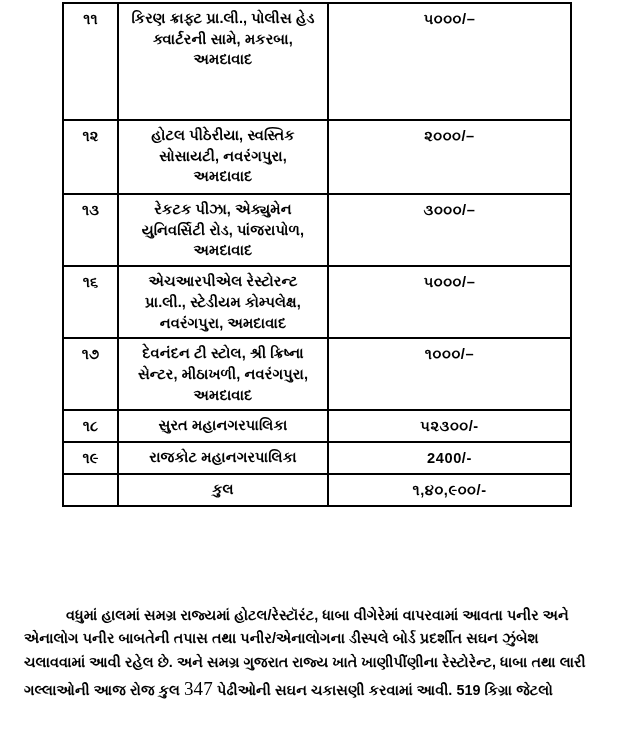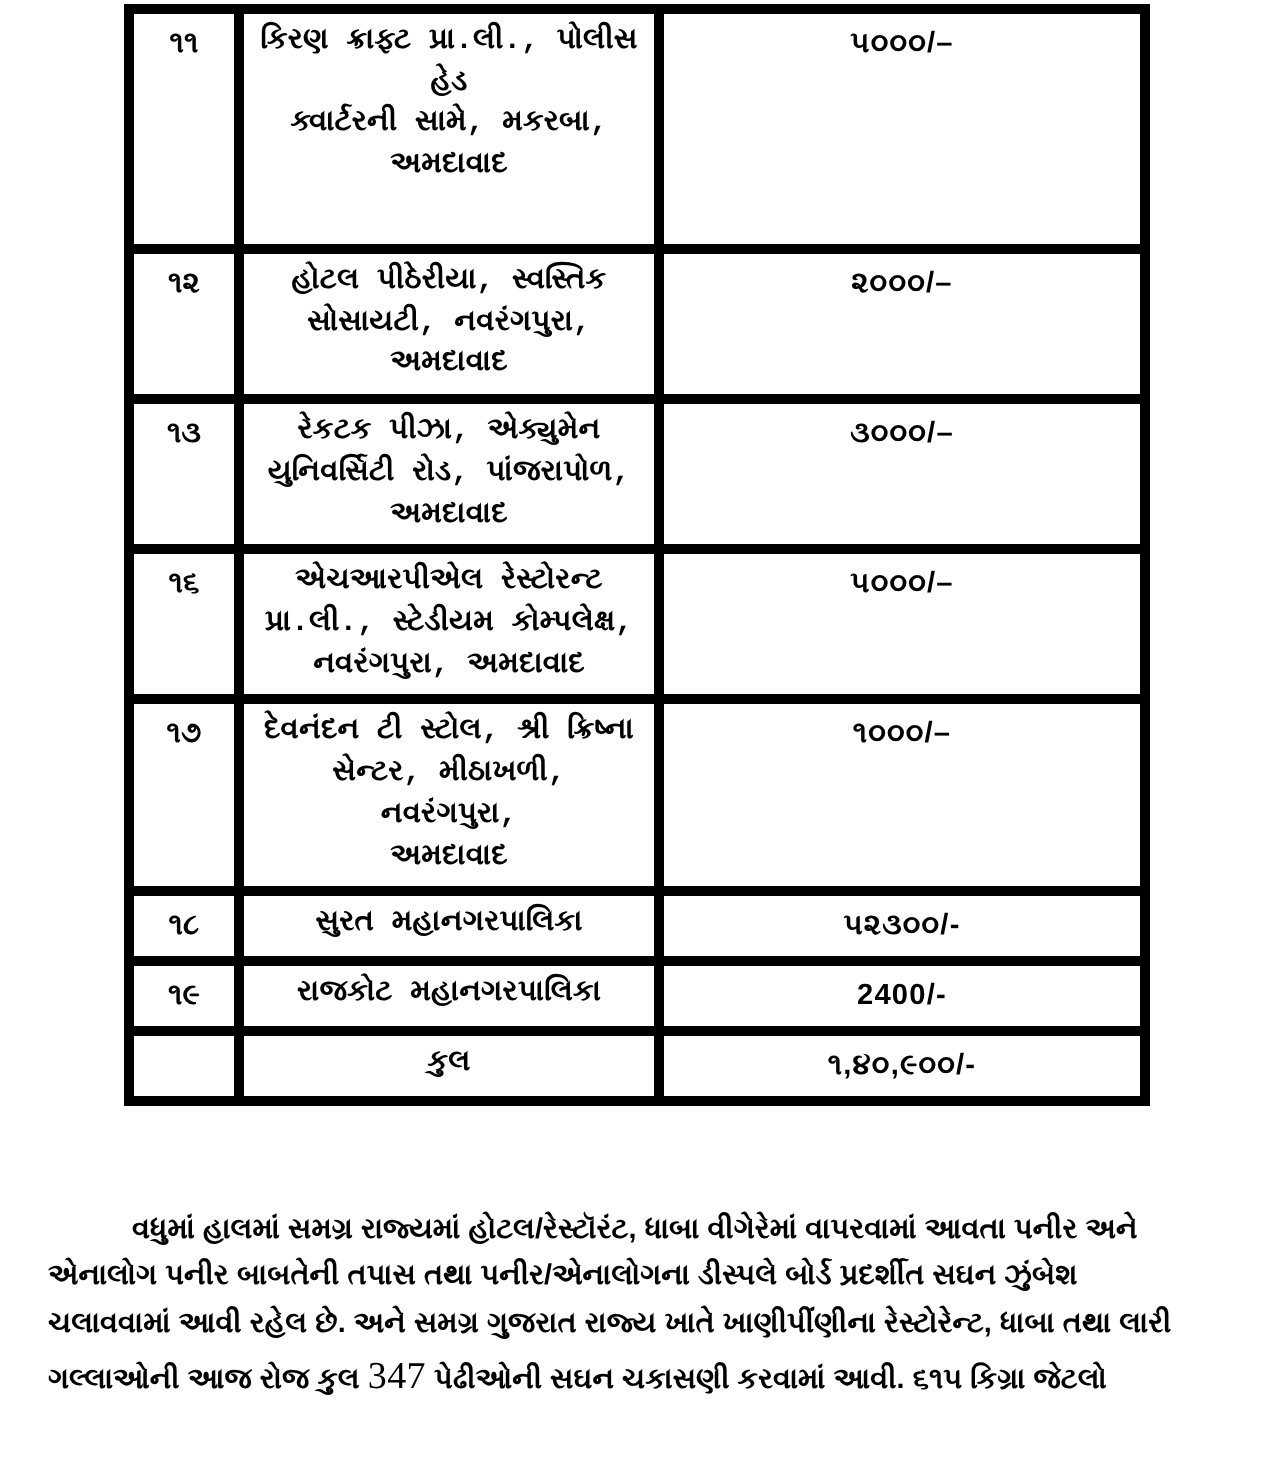--- a/index.html
+++ b/index.html
@@ -27,21 +27,21 @@
   
   .fine-table {
     position: absolute;
     left: 62px;
     top: 2px;
     width: 508px;
     border-collapse: collapse;
     table-layout: fixed;
   }
   .fine-table td {
-    border: 5px solid #000000;
+    border: 2px solid #000000;
     vertical-align: top;
     padding: 4px 3px 4px 3px;
     font-size: 14.6px;
     line-height: 1.42;
     text-align: center;
     font-weight: 600;
     letter-spacing: 0.1px;
   }
   .col-sr   { width: 55px; }
   .col-name { width: 210px; }
@@ -59,21 +59,21 @@
   td.amt-cell {
     font-size: 14.6px;
     font-weight: 600;
     padding-top: 5px;
     letter-spacing: 0.6px;
   }
 
   
   tr.r-tall    td { height: 106px; }
 
-  .name-line { display: block; font-family: Liberation Mono, monospace; }
+  .name-line { display: block; }
 
   
   .body-text {
     position: absolute;
     left: 24px;
     top: 604px;
     width: 596px;
     font-size: 14.4px;
     line-height: 1.62;
     text-align: justify;
@@ -180,17 +180,17 @@
         <td class="amt-cell">૧,૪૦,૯૦૦/-</td>
       </tr>
 
     </tbody>
   </table>
 
   <div class="body-text">
     <span class="para-line"><span class="indent"></span><span>વધુમાં હાલમાં સમગ્ર રાજ્યમાં હોટલ/રેસ્ટૉરંટ, ધાબા વીગેરેમાં  વાપરવામાં આવતા પનીર અને</span></span>
     <span class="para-line">એનાલોગ પનીર બાબતેની તપાસ તથા પનીર/એનાલોગના ડીસ્પલે બોર્ડ પ્રદર્શીત  સઘન ઝુંબેશ</span>
     <span class="para-line">ચલાવવામાં આવી રહેલ છે. અને સમગ્ર ગુજરાત રાજ્ય ખાતે ખાણીપીંણીના રેસ્ટોરેન્ટ, ધાબા તથા લારી</span>
-    <span class="para-line"><span>ગલ્લાઓની આજ રોજ  કુલ </span><span class="big-num">347</span><span> પેઢીઓની સઘન ચકાસણી કરવામાં આવી. ૬૧૫ કિગ્રા જેટલો</span></span>
+    <span class="para-line"><span>ગલ્લાઓની આજ રોજ  કુલ </span><span class="big-num">347</span><span> પેઢીઓની સઘન ચકાસણી કરવામાં આવી. 519 કિગ્રા જેટલો</span></span>
     <span class="para-last">જથ્થો નાશ કરવામાં આવેલ છે.</span>
   </div>
 
 </div>
 
 </body></html>

